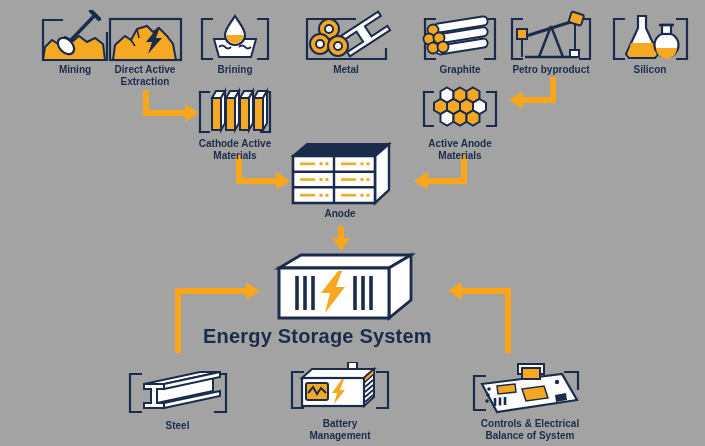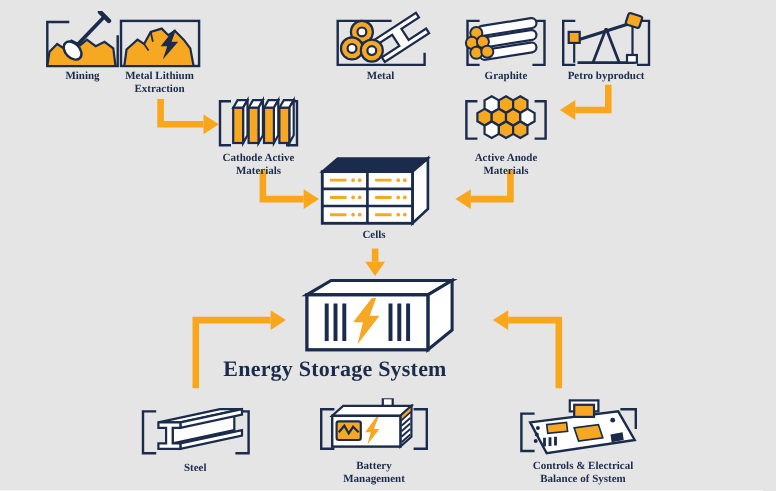--- a/index.html
+++ b/index.html
@@ -1,17 +1,17 @@
 <!DOCTYPE html>
 <html><head>
 <meta charset="utf-8">
 <style>
   html,body{margin:0;padding:0;background:#fff;}
-  #canvas{position:relative;width:705px;height:446px;background:#e5e5e5;overflow:hidden;
-          font-family:Liberation Serif, serif;}
+  #canvas{position:relative;width:705px;height:446px;background:#a3a3a3;overflow:hidden;
+          font-family:Liberation Sans, sans-serif;}
   .node{position:absolute;display:flex;flex-direction:column;align-items:center;}
   .lbl{font-weight:bold;font-size:10px;line-height:1.18;color:#1b2b4b;text-align:center;margin-top:2px;}
   .title{position:absolute;left:203px;top:325px;width:280px;
          font-weight:bold;font-size:20px;color:#1b2b4b;letter-spacing:0.2px;}
   #arrows{position:absolute;left:0;top:0;width:705px;height:446px;}
   svg{display:block;}
 </style>
 </head>
 <body>
 
@@ -49,23 +49,35 @@
     <div class="lbl">Mining</div>
   </div>
 
   <div class="node" style="left:101px;top:10px;width:88px;">
     <svg width="88" height="52" viewBox="0 0 88 52">
       <rect x="9" y="9" width="71" height="41" fill="none" stroke="#1A2B4C" stroke-width="2.2"></rect>
       <polygon points="12,50 14,35 24,26 30,30 36,19 46,16 52,22 58,18 66,26 72,34 75,50" fill="#F7A823" stroke="#1A2B4C" stroke-width="2"></polygon>
       <path d="M30,30 L34,36 M36,19 L38,28" fill="none" stroke="#1A2B4C" stroke-width="1.6"></path>
       <polygon points="57,17 45,32 51,32 47,44 61,28 55,28 59,17" fill="#1A2B4C"></polygon>
     </svg>
-    <div class="lbl">Metal Lithium Extraction</div>
-  </div>
-
+    <div class="lbl">Direct Active Extraction</div>
+  </div>
+
+  <div class="node" style="left:193px;top:10px;width:84px;">
+    <svg width="84" height="52" viewBox="0 0 84 52">
+      <path d="M20,9 H9 V49 H20" fill="none" stroke="#1A2B4C" stroke-width="2.2"></path>
+      <path d="M64,9 H75 V49 H64" fill="none" stroke="#1A2B4C" stroke-width="2.2"></path>
+      <polygon points="21,29 63,29 58,47 26,47" fill="#fff" stroke="#1A2B4C" stroke-width="2"></polygon>
+      <path d="M26,37 q3,-3 6,0 q3,3 6,0" fill="none" stroke="#1A2B4C" stroke-width="1.8"></path>
+      <path d="M46,37 q3,-3 6,0 q3,3 6,0" fill="none" stroke="#1A2B4C" stroke-width="1.8"></path>
+      <path d="M42,6 C37,14 32,19 32,25 a10,10 0 0 0 20,0 C52,19 47,14 42,6 Z" fill="#fff" stroke="#1A2B4C" stroke-width="2.2"></path>
+      <path d="M33.5,25 a8.5,8.5 0 0 0 17,0 Z" fill="#F7A823"></path>
+    </svg>
+    <div class="lbl">Brining</div>
+  </div>
 
   <div class="node" style="left:298px;top:10px;width:96px;justify-content:space-between;">
     <svg width="96" height="52" viewBox="0 0 96 52">
       <path d="M58,9 H9 V49 H88 V38" fill="none" stroke="#1A2B4C" stroke-width="2.2"></path>
       <g transform="translate(66,24) rotate(-33)">
         <path d="M-24,-11 H24 V-6 H5 V6 H24 V11 H-24 V6 H-5 V-6 H-24 Z" fill="#fff" stroke="#1A2B4C" stroke-width="2"></path>
       </g>
       <circle cx="31" cy="19" r="10" fill="#F7A823" stroke="#1A2B4C" stroke-width="2"></circle>
       <circle cx="31" cy="19" r="4" fill="#fff" stroke="#1A2B4C" stroke-width="2"></circle>
       <circle cx="22" cy="34" r="10" fill="#F7A823" stroke="#1A2B4C" stroke-width="2"></circle>
@@ -103,20 +115,33 @@
         <circle cx="17" cy="20" r="5.5"></circle>
           <circle cx="13" cy="29" r="5.5"></circle>
         <circle cx="23" cy="28" r="5.5"></circle>
           <circle cx="17" cy="38" r="5.5"></circle>
         <circle cx="27" cy="37" r="5.5"></circle>
       </g>
     </svg>
     <div class="lbl">Graphite</div>
   </div>
 
+  <div class="node" style="left:605px;top:10px;width:90px;">
+    <svg width="90" height="52" viewBox="0 0 90 52">
+      <path d="M20,9 H9 V49 H20" fill="none" stroke="#1A2B4C" stroke-width="2.2"></path>
+      <path d="M71,9 H82 V49 H71" fill="none" stroke="#1A2B4C" stroke-width="2.2"></path>
+      <polygon points="33,6 41,6 41,18 53,44 50,48 24,48 21,44 33,18" fill="#fff" stroke="#1A2B4C" stroke-width="2.2"></polygon>
+      <polygon points="26,33 48,33 51.5,45 49,47 25,47 22.5,45" fill="#F7A823"></polygon>
+      <circle cx="61.5" cy="35" r="12" fill="#fff" stroke="#1A2B4C" stroke-width="2.2"></circle>
+      <path d="M51,38 a10.5,10.5 0 0 0 21,0 Z" fill="#F7A823"></path>
+      <rect x="57" y="15" width="9" height="9" fill="#fff" stroke="#1A2B4C" stroke-width="2.2"></rect>
+      <line x1="54" y1="15" x2="69" y2="15" stroke="#1A2B4C" stroke-width="2.6"></line>
+    </svg>
+    <div class="lbl">Silicon</div>
+  </div>
 
   <div class="node" style="left:192px;top:80px;width:86px;">
     <svg width="86" height="56" viewBox="0 0 86 56">
       <path d="M18,12 H8 V52 H18" fill="none" stroke="#1A2B4C" stroke-width="2.2"></path>
       <path d="M68,12 H78 V52 H68" fill="none" stroke="#1A2B4C" stroke-width="2.2"></path>
       <g stroke="#1A2B4C" stroke-width="2">
         <g>
             <polygon points="20,18 29,18 33,11 24,11" fill="#fff"></polygon>
             <polygon points="29,18 33,11 33,43 29,50" fill="#fff"></polygon>
             <rect x="20" y="18" width="9" height="32" fill="#F7A823"></rect>
@@ -185,21 +210,21 @@
         <circle cx="36" cy="39.5" r="1.7"></circle>
           <circle cx="42" cy="39.5" r="1.7"></circle>
         <circle cx="77" cy="39.5" r="1.7"></circle>
           <circle cx="83" cy="39.5" r="1.7"></circle>
         <circle cx="36" cy="55.2" r="1.7"></circle>
           <circle cx="42" cy="55.2" r="1.7"></circle>
         <circle cx="77" cy="55.2" r="1.7"></circle>
           <circle cx="83" cy="55.2" r="1.7"></circle>
       </g>
     </svg>
-    <div class="lbl">Cells</div>
+    <div class="lbl">Anode</div>
   </div>
 
   <div class="node" style="left:272px;top:250px;width:150px;">
     <svg width="150" height="72" viewBox="0 0 150 72">
       <polygon points="7,18 117,18 139,5 29,5" fill="#fff" stroke="#1A2B4C" stroke-width="2.8"></polygon>
       <polygon points="117,18 139,5 139,50 117,68" fill="#fff" stroke="#1A2B4C" stroke-width="2.8"></polygon>
       <rect x="7" y="18" width="110" height="50" fill="#fff" stroke="#1A2B4C" stroke-width="3"></rect>
       <g stroke="#1A2B4C" stroke-width="3.6">
         <line x1="25" y1="26" x2="25" y2="60"></line>
           <line x1="33" y1="26" x2="33" y2="60"></line>

